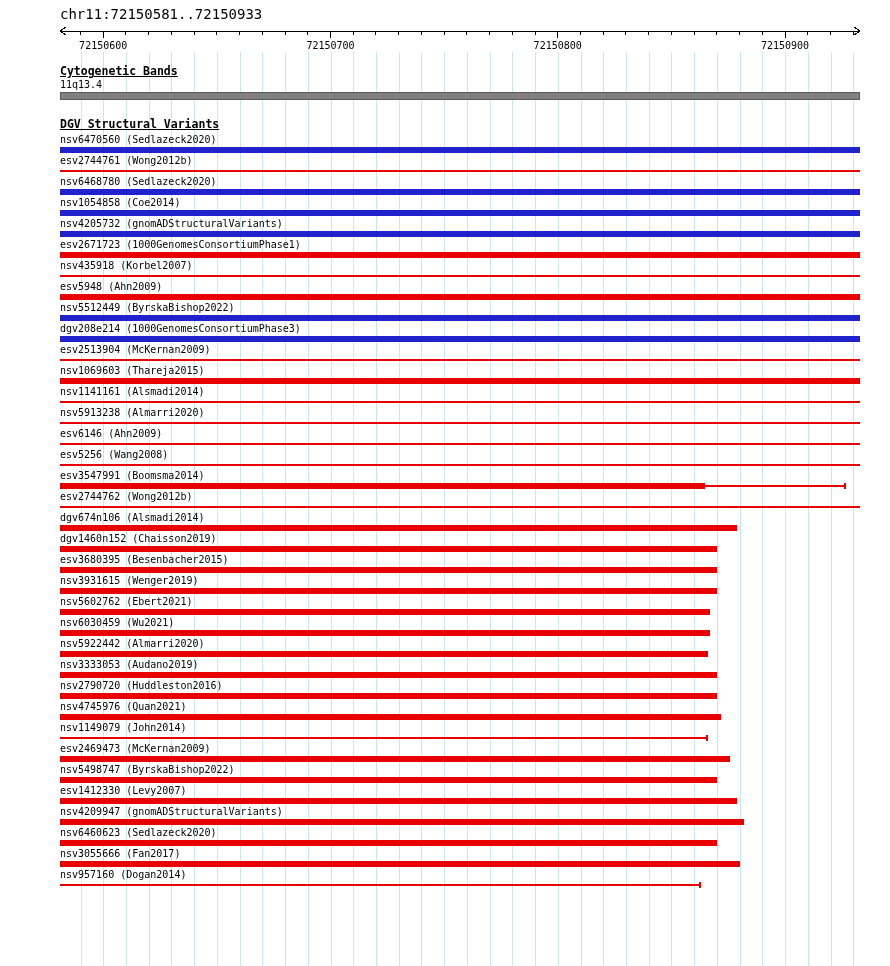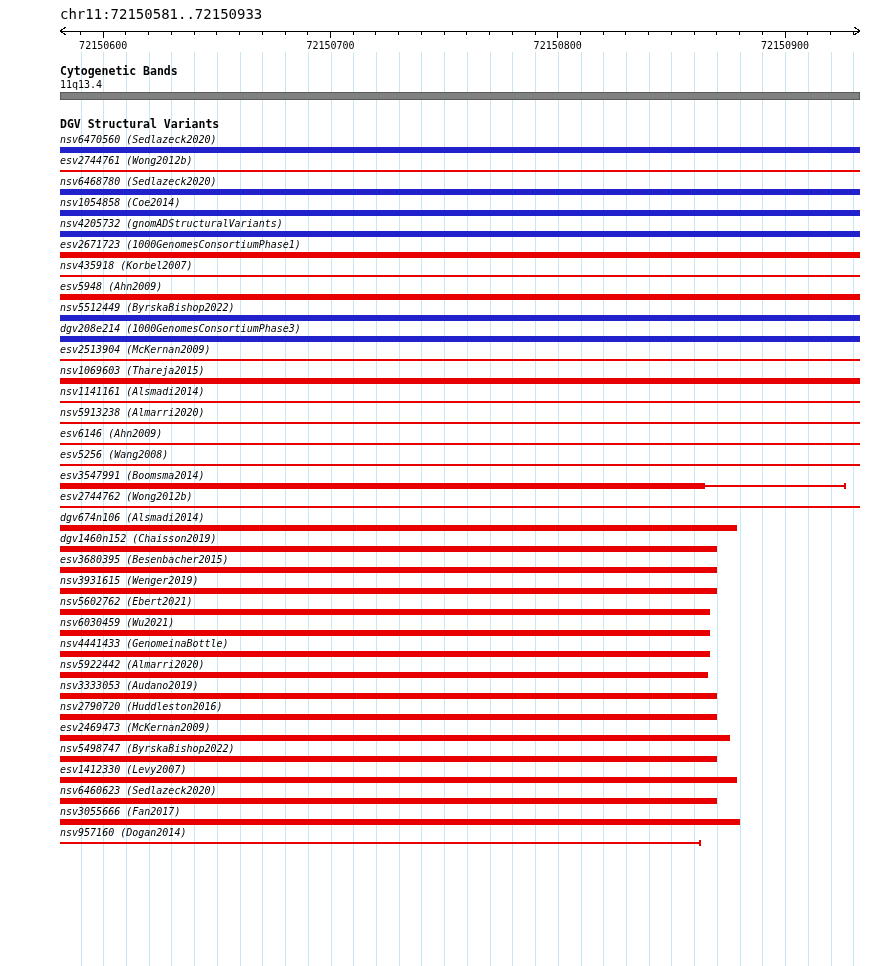--- a/index.html
+++ b/index.html
@@ -4,27 +4,27 @@
 <style>
   html,body{margin:0;padding:0}
   body{
     width:890px;height:966px;position:relative;overflow:hidden;background:#fff;
     font-family:"DejaVu Sans Mono","Liberation Mono",monospace;color:#000;
   }
   .region-label{position:absolute;left:60px;top:8px;font-size:14px;line-height:12px;}
   #ruler-svg{position:absolute;left:52px;top:22px;}
   #grid-overlay{position:absolute;left:60px;top:52px;width:800px;height:914px;pointer-events:none;}
   .gridline{position:absolute;top:0;height:100%;width:1px;}
-  .section-title{position:absolute;left:60px;font-weight:bold;font-size:11.5px;line-height:13px;}
+  .section-title{position:absolute;left:60px;font-weight:bold;font-size:11.5px;line-height:13px;text-decoration:underline;}
   #cyto-title{top:65px;}
   #cyto-band-label{position:absolute;left:60px;top:79px;font-size:10px;line-height:12px;}
   #cyto-bar{position:absolute;left:60px;top:92px;width:800px;height:8px;box-sizing:border-box;}
   #dgv-title{top:118px;}
   #variant-list{position:absolute;left:60px;top:133px;width:800px;}
-  .variant-row{position:relative;height:21px;font-style:italic;}
+  .variant-row{position:relative;height:21px;}
   .variant-label{position:absolute;left:0;top:1px;font-size:10px;line-height:12px;white-space:pre;cursor:pointer;}
   .variant-bar{position:absolute;left:0;top:14px;width:100%;height:7px;cursor:pointer;}
   .seg{position:absolute;}
   .seg.thick{top:0;height:6px;}
   .seg.thin{top:2px;height:2px;}
   .seg.tick{top:0;height:6px;width:2px;}
 </style>
 </head>
 <body>
 
@@ -266,59 +266,72 @@
           <div class="seg thick" style="left: 0%; width: 81.25%; background: rgb(232, 0, 0);"></div>
         </div>
       </div>
       <div class="variant-row">
         <div class="variant-label">nsv6030459 (Wu2021)</div>
         <div class="variant-bar">
           <div class="seg thick" style="left: 0%; width: 81.25%; background: rgb(232, 0, 0);"></div>
         </div>
       </div>
       <div class="variant-row">
-        <div class="variant-label">nsv4441433 (GenomeinaBottle)</div>
-        <div class="variant-bar">
-          <div class="seg thick" style="left: 0%; width: 81.25%; background: rgb(232, 0, 0);"></div>
-        </div>
-      </div>
-      <div class="variant-row">
         <div class="variant-label">nsv5922442 (Almarri2020)</div>
         <div class="variant-bar">
           <div class="seg thick" style="left: 0%; width: 80.97%; background: rgb(232, 0, 0);"></div>
         </div>
       </div>
       <div class="variant-row">
         <div class="variant-label">nsv3333053 (Audano2019)</div>
         <div class="variant-bar">
           <div class="seg thick" style="left: 0%; width: 82.1%; background: rgb(232, 0, 0);"></div>
         </div>
       </div>
       <div class="variant-row">
         <div class="variant-label">nsv2790720 (Huddleston2016)</div>
         <div class="variant-bar">
           <div class="seg thick" style="left: 0%; width: 82.1%; background: rgb(232, 0, 0);"></div>
         </div>
       </div>
       <div class="variant-row">
+        <div class="variant-label">nsv4745976 (Quan2021)</div>
+        <div class="variant-bar">
+          <div class="seg thick" style="left: 0%; width: 82.67%; background: rgb(232, 0, 0);"></div>
+        </div>
+      </div>
+      <div class="variant-row">
+        <div class="variant-label">nsv1149079 (John2014)</div>
+        <div class="variant-bar">
+          <div class="seg thin" style="left: 0%; width: 80.97%; background: rgb(232, 0, 0);"></div>
+          <div class="seg tick" style="left: calc(80.97% - 2px); background: rgb(232, 0, 0);"></div>
+        </div>
+      </div>
+      <div class="variant-row">
         <div class="variant-label">esv2469473 (McKernan2009)</div>
         <div class="variant-bar">
           <div class="seg thick" style="left: 0%; width: 83.81%; background: rgb(232, 0, 0);"></div>
         </div>
       </div>
       <div class="variant-row">
         <div class="variant-label">nsv5498747 (ByrskaBishop2022)</div>
         <div class="variant-bar">
           <div class="seg thick" style="left: 0%; width: 82.1%; background: rgb(232, 0, 0);"></div>
         </div>
       </div>
       <div class="variant-row">
         <div class="variant-label">esv1412330 (Levy2007)</div>
         <div class="variant-bar">
           <div class="seg thick" style="left: 0%; width: 84.66%; background: rgb(232, 0, 0);"></div>
+        </div>
+      </div>
+      <div class="variant-row">
+        <div class="variant-label">nsv4209947 (gnomADStructuralVariants)</div>
+        <div class="variant-bar">
+          <div class="seg thick" style="left: 0%; width: 85.51%; background: rgb(232, 0, 0);"></div>
         </div>
       </div>
       <div class="variant-row">
         <div class="variant-label">nsv6460623 (Sedlazeck2020)</div>
         <div class="variant-bar">
           <div class="seg thick" style="left: 0%; width: 82.1%; background: rgb(232, 0, 0);"></div>
         </div>
       </div>
       <div class="variant-row">
         <div class="variant-label">nsv3055666 (Fan2017)</div>

